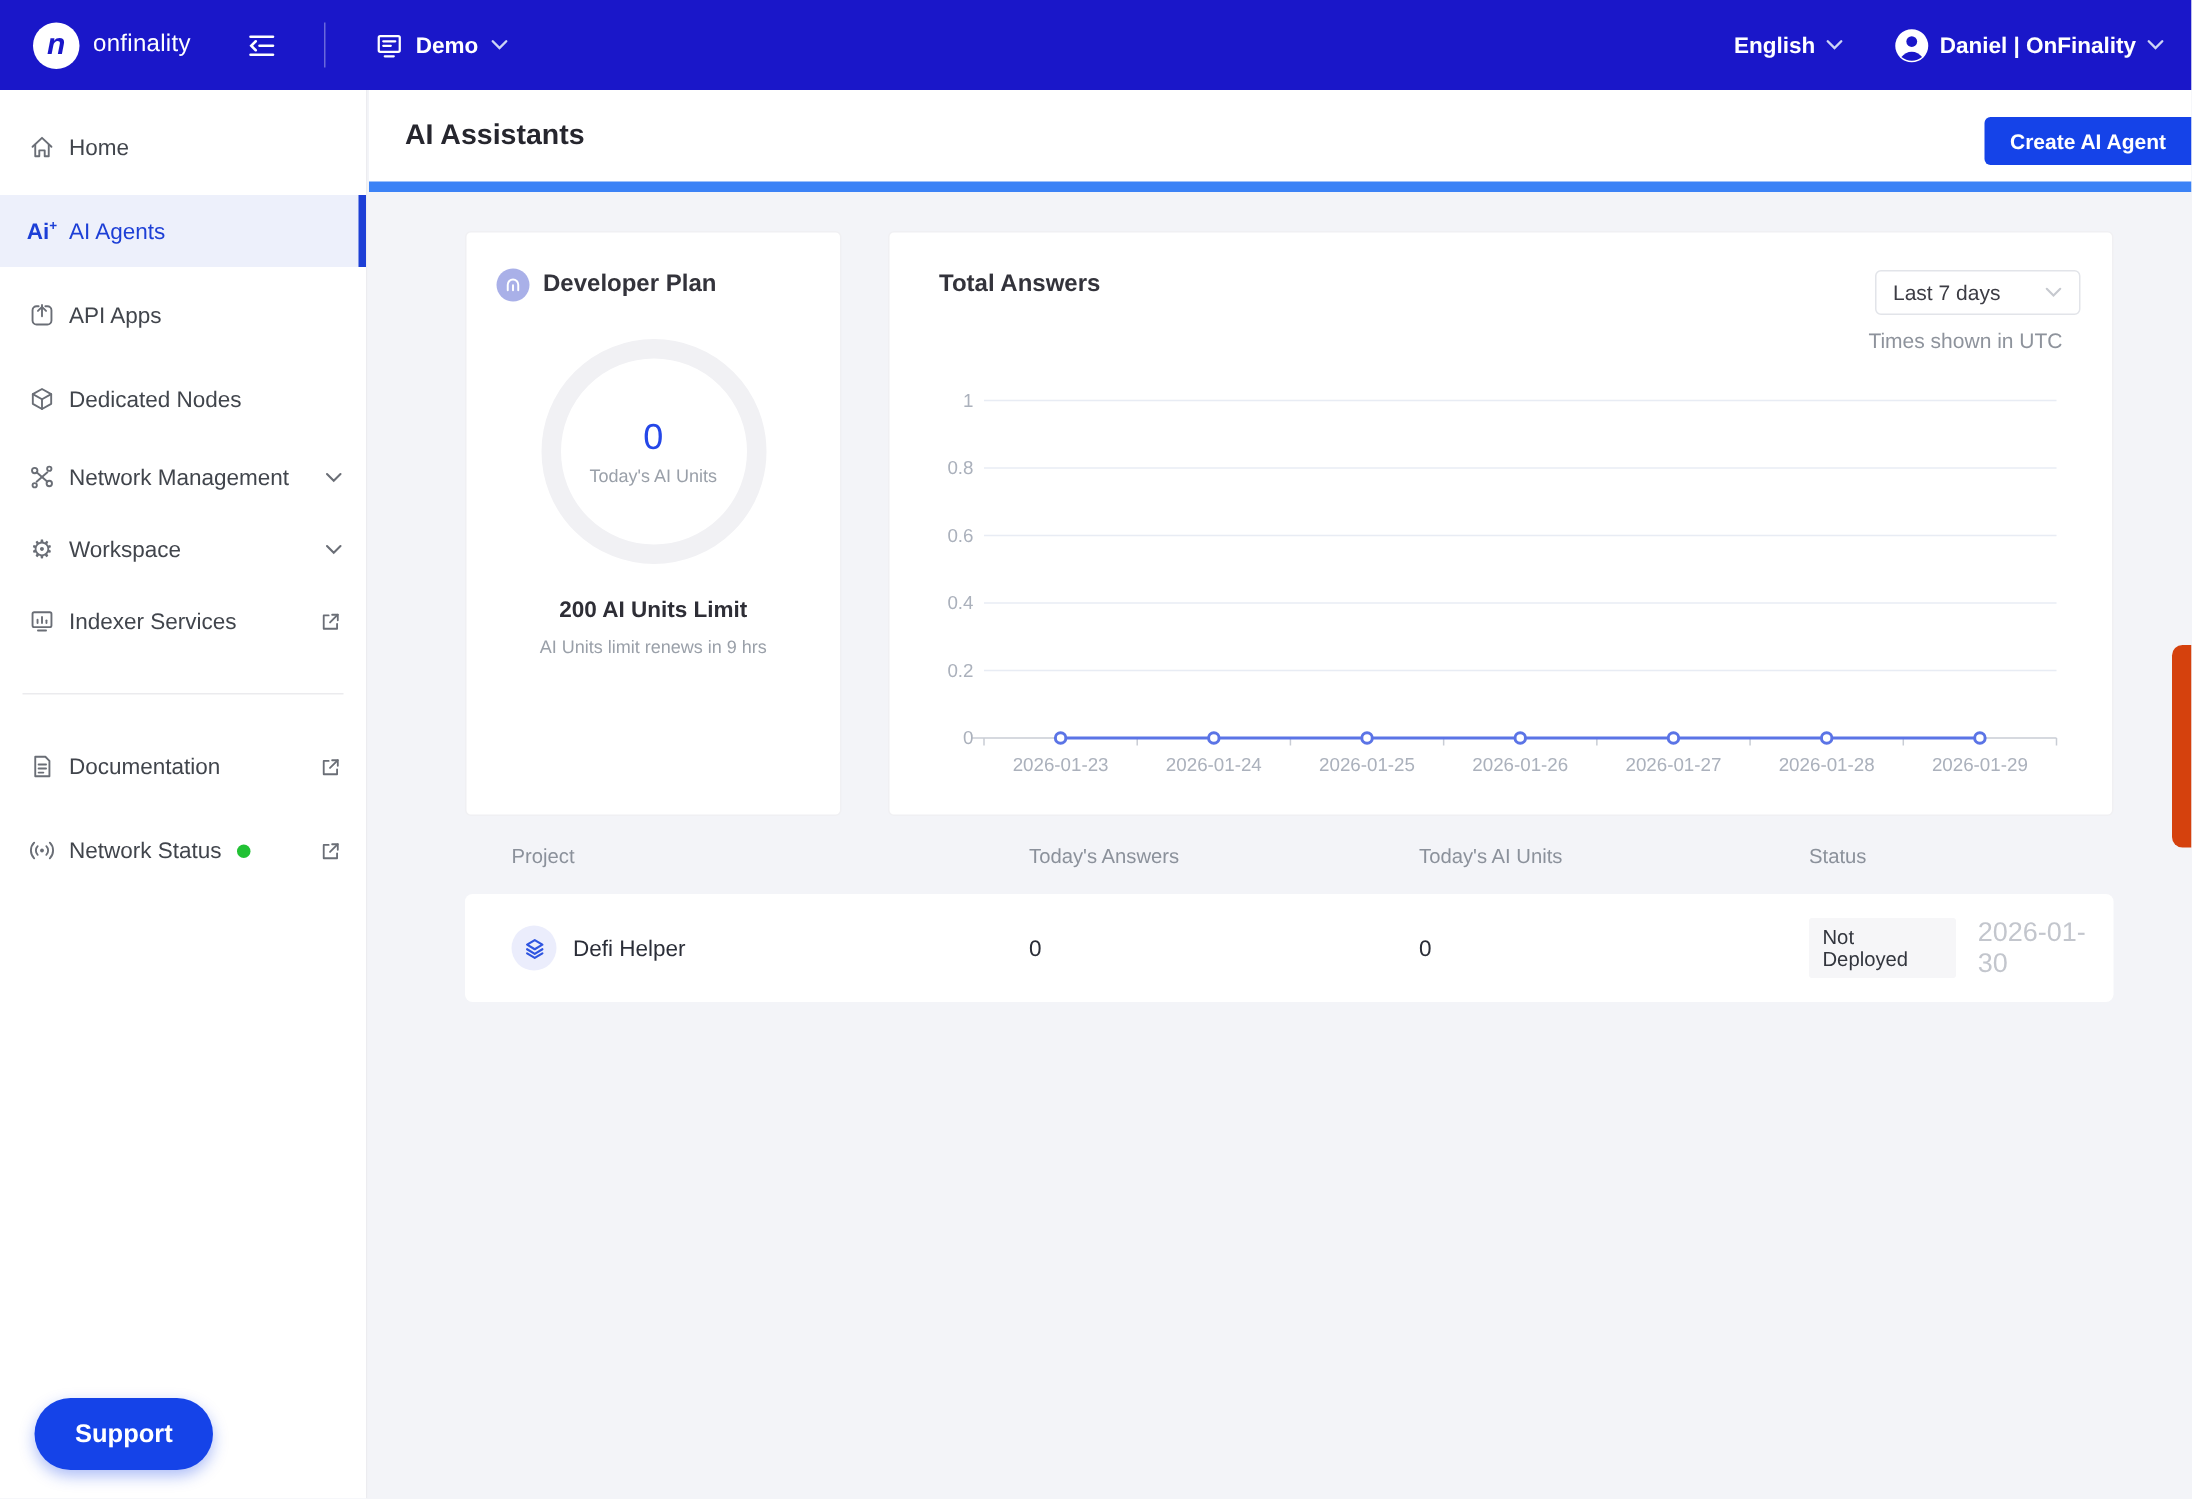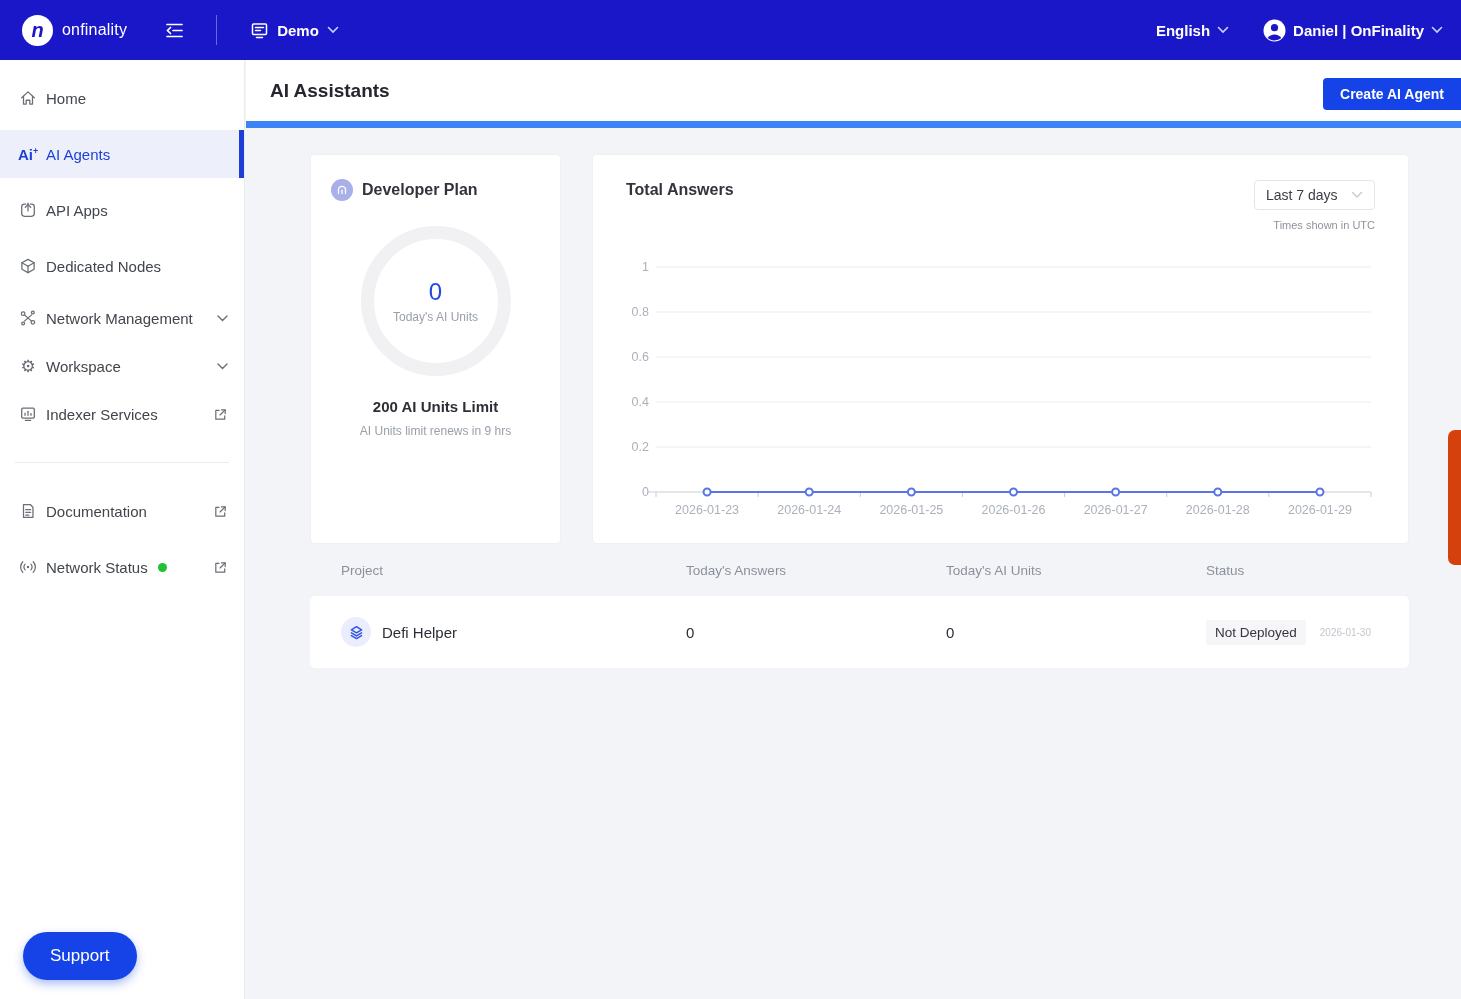--- a/index.html
+++ b/index.html
@@ -52,21 +52,21 @@
   }
   .ai-glyph { font-size:15px; font-weight:700; color:#6a6e76; line-height:1; white-space:nowrap; }
   .side-item.active .ai-glyph { color:#1d3fd6; }
   .ai-glyph sup { font-size:9px; }
   .side-divider { height:1px; background:#ebebee; margin:24px 15px 24px 15px; }
   .status-dot { width:9px; height:9px; border-radius:50%; margin-left:10px; }
   .gear-glyph { font-size:17px; line-height:1; color:#6a6e76; }
   .support-btn {
     position:absolute; left:23px; bottom:19px; height:48px; padding:0 27px;
     background:#1543e8; color:#fff; border:none; border-radius:24px;
-    font-family:"Liberation Sans",sans-serif; font-size:17px; font-weight:400; cursor:pointer;
+    font-family:"Liberation Sans",sans-serif; font-size:17px; font-weight:700; cursor:pointer;
     box-shadow:0 4px 10px rgba(21,67,232,.35);
   }
 
   
   .main { position:absolute; top:60px; left:246px; right:0; bottom:0; background:#f3f4f8; }
   .main-header {
     height:68px; background:#fff; border-bottom:7px solid #3b82f6; position:relative;
   }
   .page-title { position:absolute; left:24px; top:50%; transform:translateY(-50%);
     font-size:19px; font-weight:700; color:#26262e; }
@@ -89,26 +89,26 @@
     margin:25px auto 0; display:flex; flex-direction:column; align-items:center; justify-content:center; }
   .ring-value { font-size:24px; color:#2547e8; font-weight:500; }
   .ring-label { font-size:12px; color:#9aa0a9; margin-top:4px; }
   .plan-limit { text-align:center; margin-top:22px; font-size:15px; font-weight:700; color:#2e2e36; }
   .plan-renews { text-align:center; margin-top:9px; font-size:12px; color:#9aa0a9; }
 
   
   .chart-card { flex:1; height:390px; position:relative; }
   .chart-title { position:absolute; left:33px; top:26px; font-size:16px; font-weight:700; color:#33333b; }
   .range-select {
-    position:absolute; right:33px; top:25px; width:121px; height:30px;
+    position:absolute; right:21px; top:25px; width:137px; height:30px;
     border:1px solid #e2e4e9; border-radius:4px; background:#fff; cursor:pointer;
     display:flex; align-items:center; justify-content:space-between; padding:0 11px;
   }
   .range-select .val { font-size:14px; color:#3c3c44; }
-  .tz-note { position:absolute; right:33px; top:64px; font-size:11px; color:#8e939c; }
+  .tz-note { position:absolute; right:33px; top:64px; font-size:14px; color:#8e939c; }
   .chart-svg-wrap { position:absolute; left:0; top:100px; width:817px; height:265px; }
 
   
   .table-section { margin-top:0; }
   .table-header {
     display:grid; grid-template-columns:345px 260px 260px 1fr;
     padding:0 0 0 31px; height:52px; align-items:center;
     font-size:13.5px; color:#8b919b;
   }
   .table-row-card {
@@ -116,21 +116,21 @@
     display:grid; grid-template-columns:345px 260px 260px 1fr;
     padding-left:31px; align-items:center; cursor:pointer;
   }
   .proj-cell { display:flex; align-items:center; gap:11px; }
   .proj-avatar { width:30px; height:30px; border-radius:50%; background:#ebedfc;
     display:flex; align-items:center; justify-content:center; }
   .proj-name { font-size:15px; font-weight:500; color:#2b2e38; }
   .num-cell { font-size:15px; color:#2b2e38; }
   .status-cell { display:flex; align-items:center; gap:14px; }
   .status-badge { background:#f6f6f8; color:#33363e; font-size:13.5px; padding:5px 9px; border-radius:2px; }
-  .status-date { font-size:10px; color:#c3c6cd; }
+  .status-date { font-size:18px; color:#c3c6cd; }
 
   
   .feedback-tab {
     position:absolute; right:0; top:430px; width:13px; height:135px;
     background:#d5410d; border-radius:7px 0 0 7px; cursor:pointer; z-index:40;
   }
 </style>
 </head>
 <body>
 

